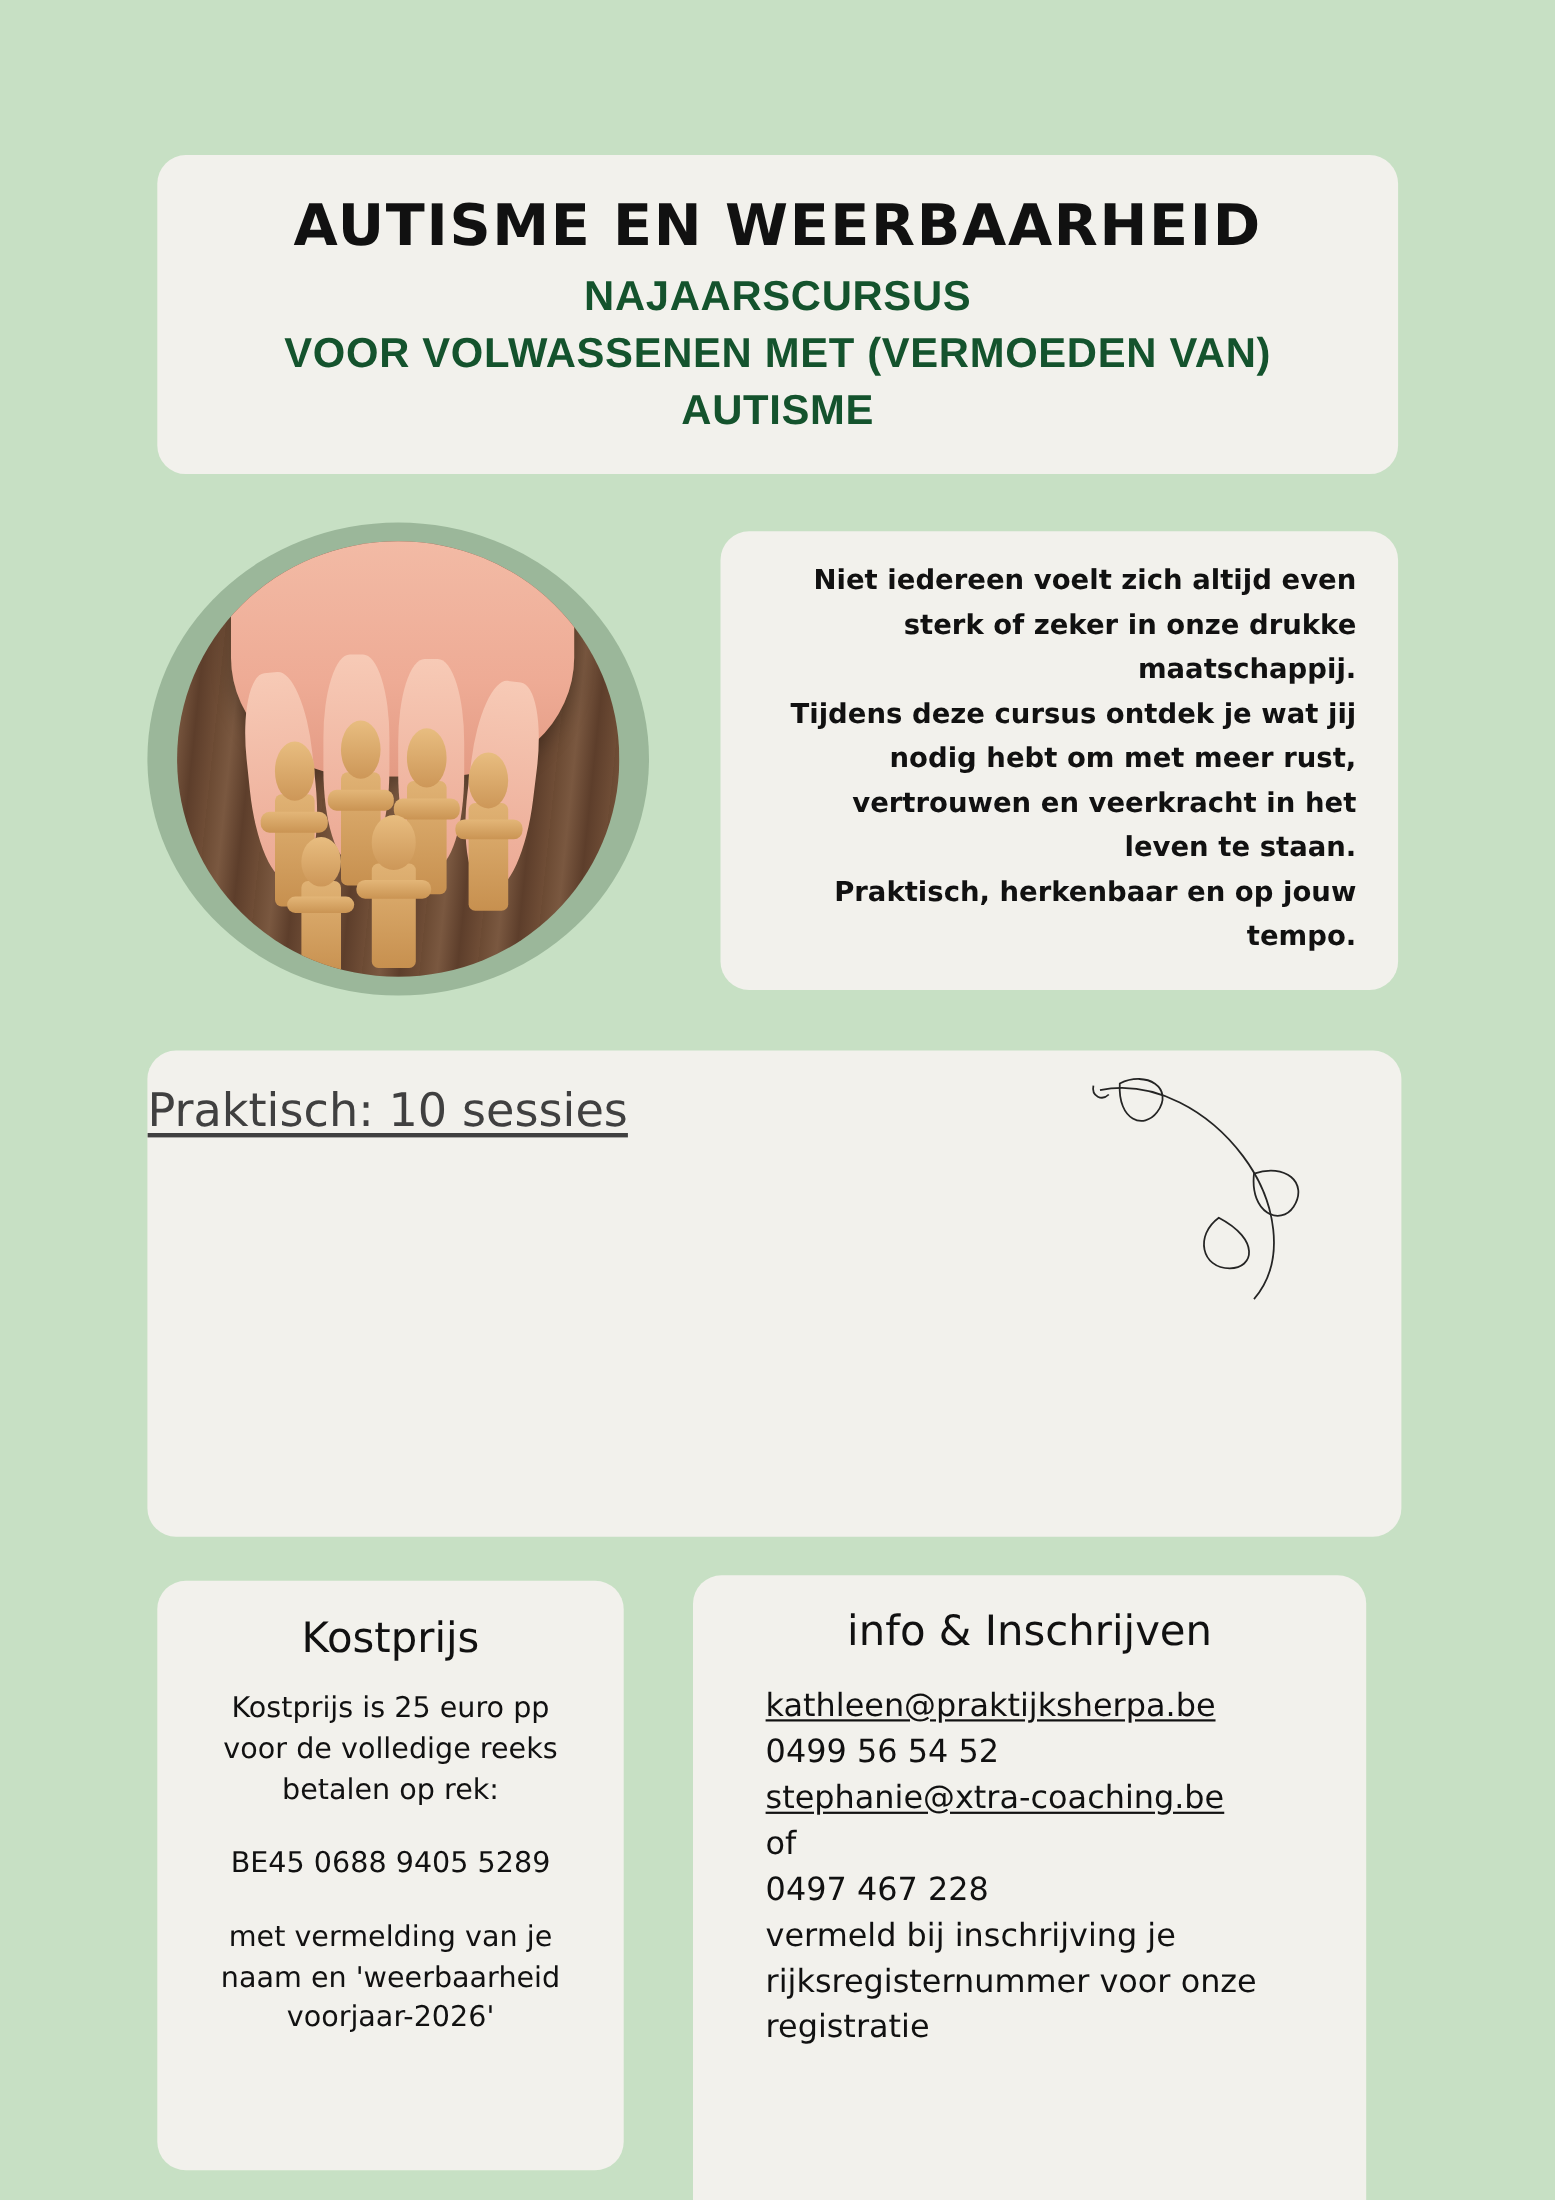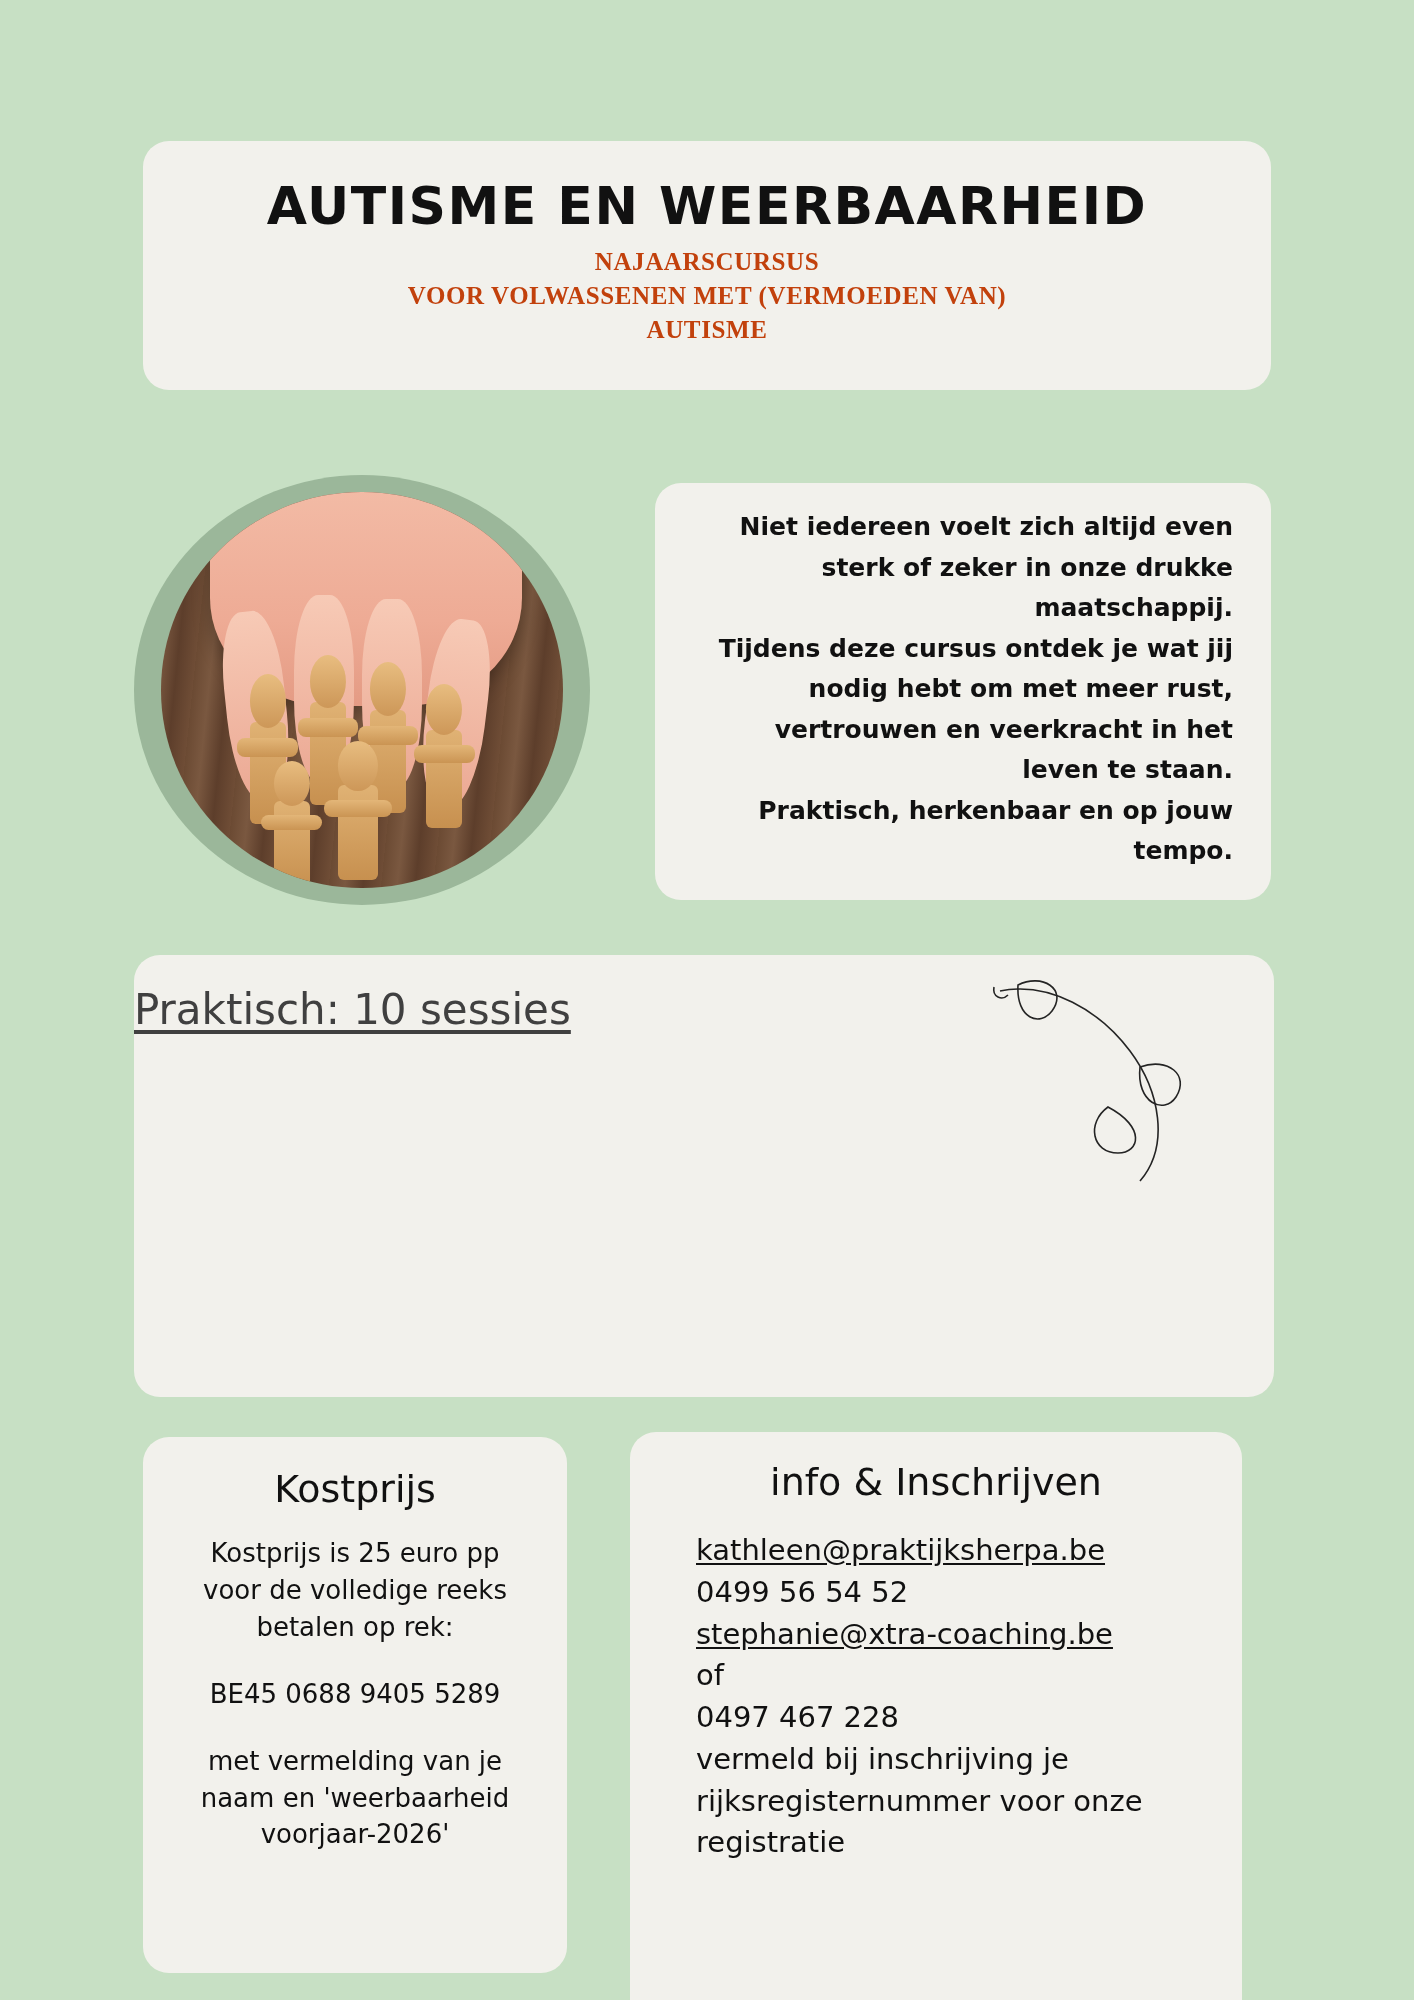--- a/index.html
+++ b/index.html
@@ -25,39 +25,39 @@
     background: #f2f1ec;
     border-radius: 26px;
   }
 
   
   #header-card {
     position: absolute;
     left: 143px;
     top: 141px;
     width: 1128px;
-    padding: 30px 30px 44px;
+    padding: 30px 30px 32px;
     box-sizing: border-box;
     text-align: center;
   }
   #header-title {
     font-family: "DejaVu Sans", sans-serif;
     font-weight: bold;
     font-size: 52px;
     letter-spacing: 1.5px;
     color: #111;
     line-height: 1.12;
     margin: 6px 0 10px;
   }
   .header-sub {
-    font-family: Liberation Serif, serif;
+    font-family: Liberation Sans, sans-serif;
     font-weight: bold;
-    font-size: 25px;
+    font-size: 38px;
     letter-spacing: 0.6px;
-    color: #c2410c;
+    color: #14532d;
     line-height: 1.35;
   }
 
   
   #photo-circle {
     position: absolute;
     left: 134px;
     top: 475px;
     width: 456px;
     height: 430px;

